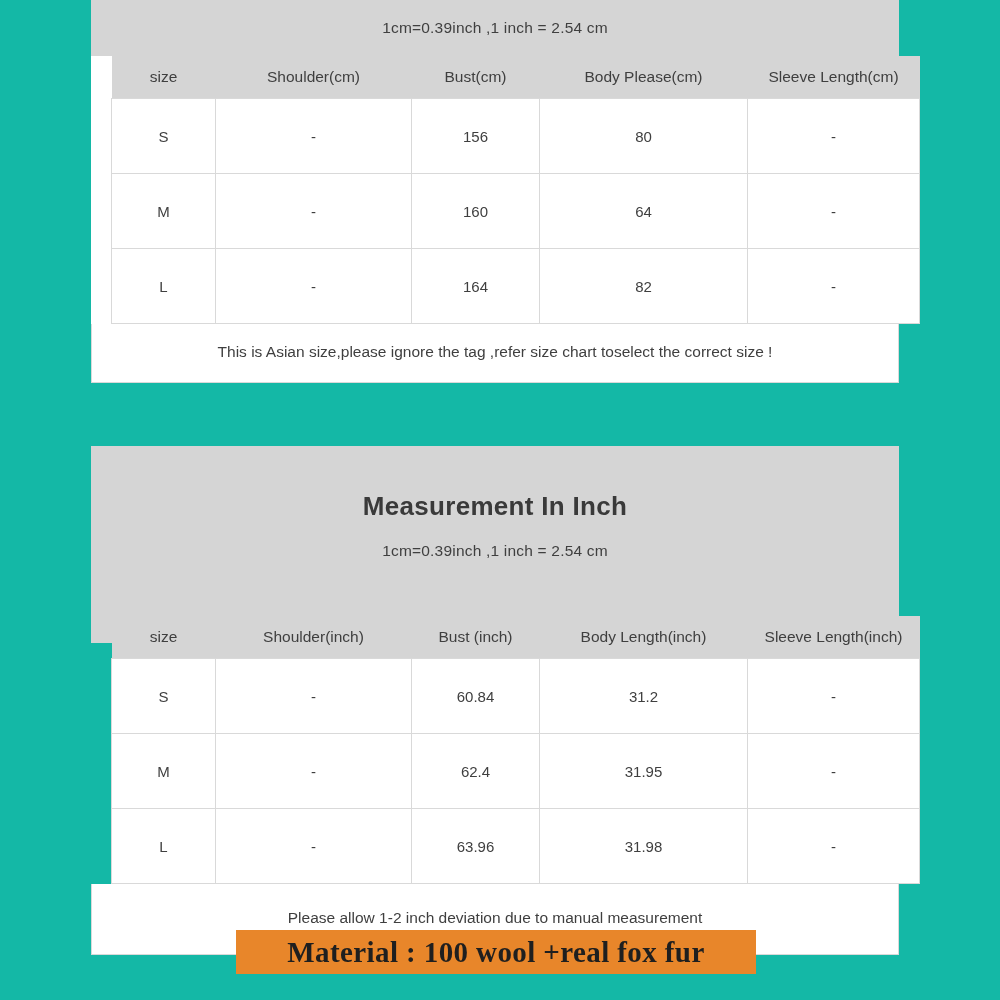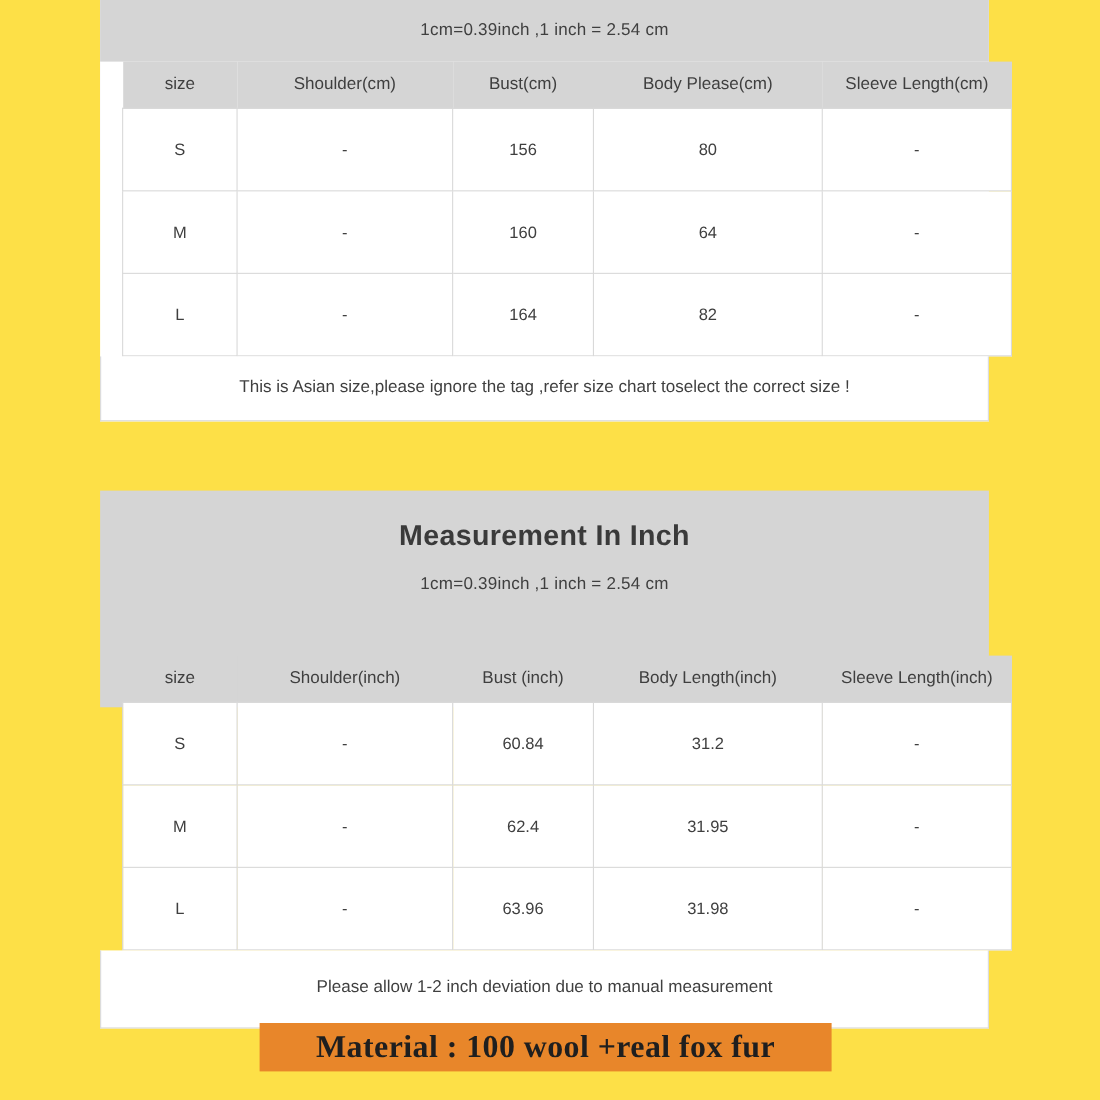--- a/index.html
+++ b/index.html
@@ -12,21 +12,21 @@
     background: #ffffff;
     font-family: "Liberation Sans", sans-serif;
     color: #3a3a3a;
     overflow: hidden;
   }
 
   .page {
     position: relative;
     width: 1000px;
     height: 1000px;
-    background: #fde047;
+    background: #14b8a6;
   }
 
   
   .block {
     position: absolute;
     left: 91px;
     width: 808px;
     background: #ffffff;
   }
 
@@ -183,21 +183,21 @@
 
     <div class="note-row">
       <div>This is Asian size,please ignore the tag ,refer size chart toselect the correct size !</div>
     </div>
   </div>
 
   <div class="inch-head-panel"></div>
 
   <div class="block" style="top:446px; background:transparent;">
 
-    <div class="section-title" style="height:70px; line-height:80px;">Measurement In Inch</div>
+    <div class="section-title" style="height:70px; line-height:80px;margin-top:20px;">Measurement In Inch</div>
 
     <div class="conv-note" style="height:40px; line-height:30px;">1cm=0.39inch ,1 inch = 2.54 cm</div>
 
     <table class="sz" style="margin-top:40px;">
       <colgroup>
         <col class="col-size">
           <col class="col-sh">
           <col class="col-bust">
           <col class="col-bl">
           <col class="col-sl">

